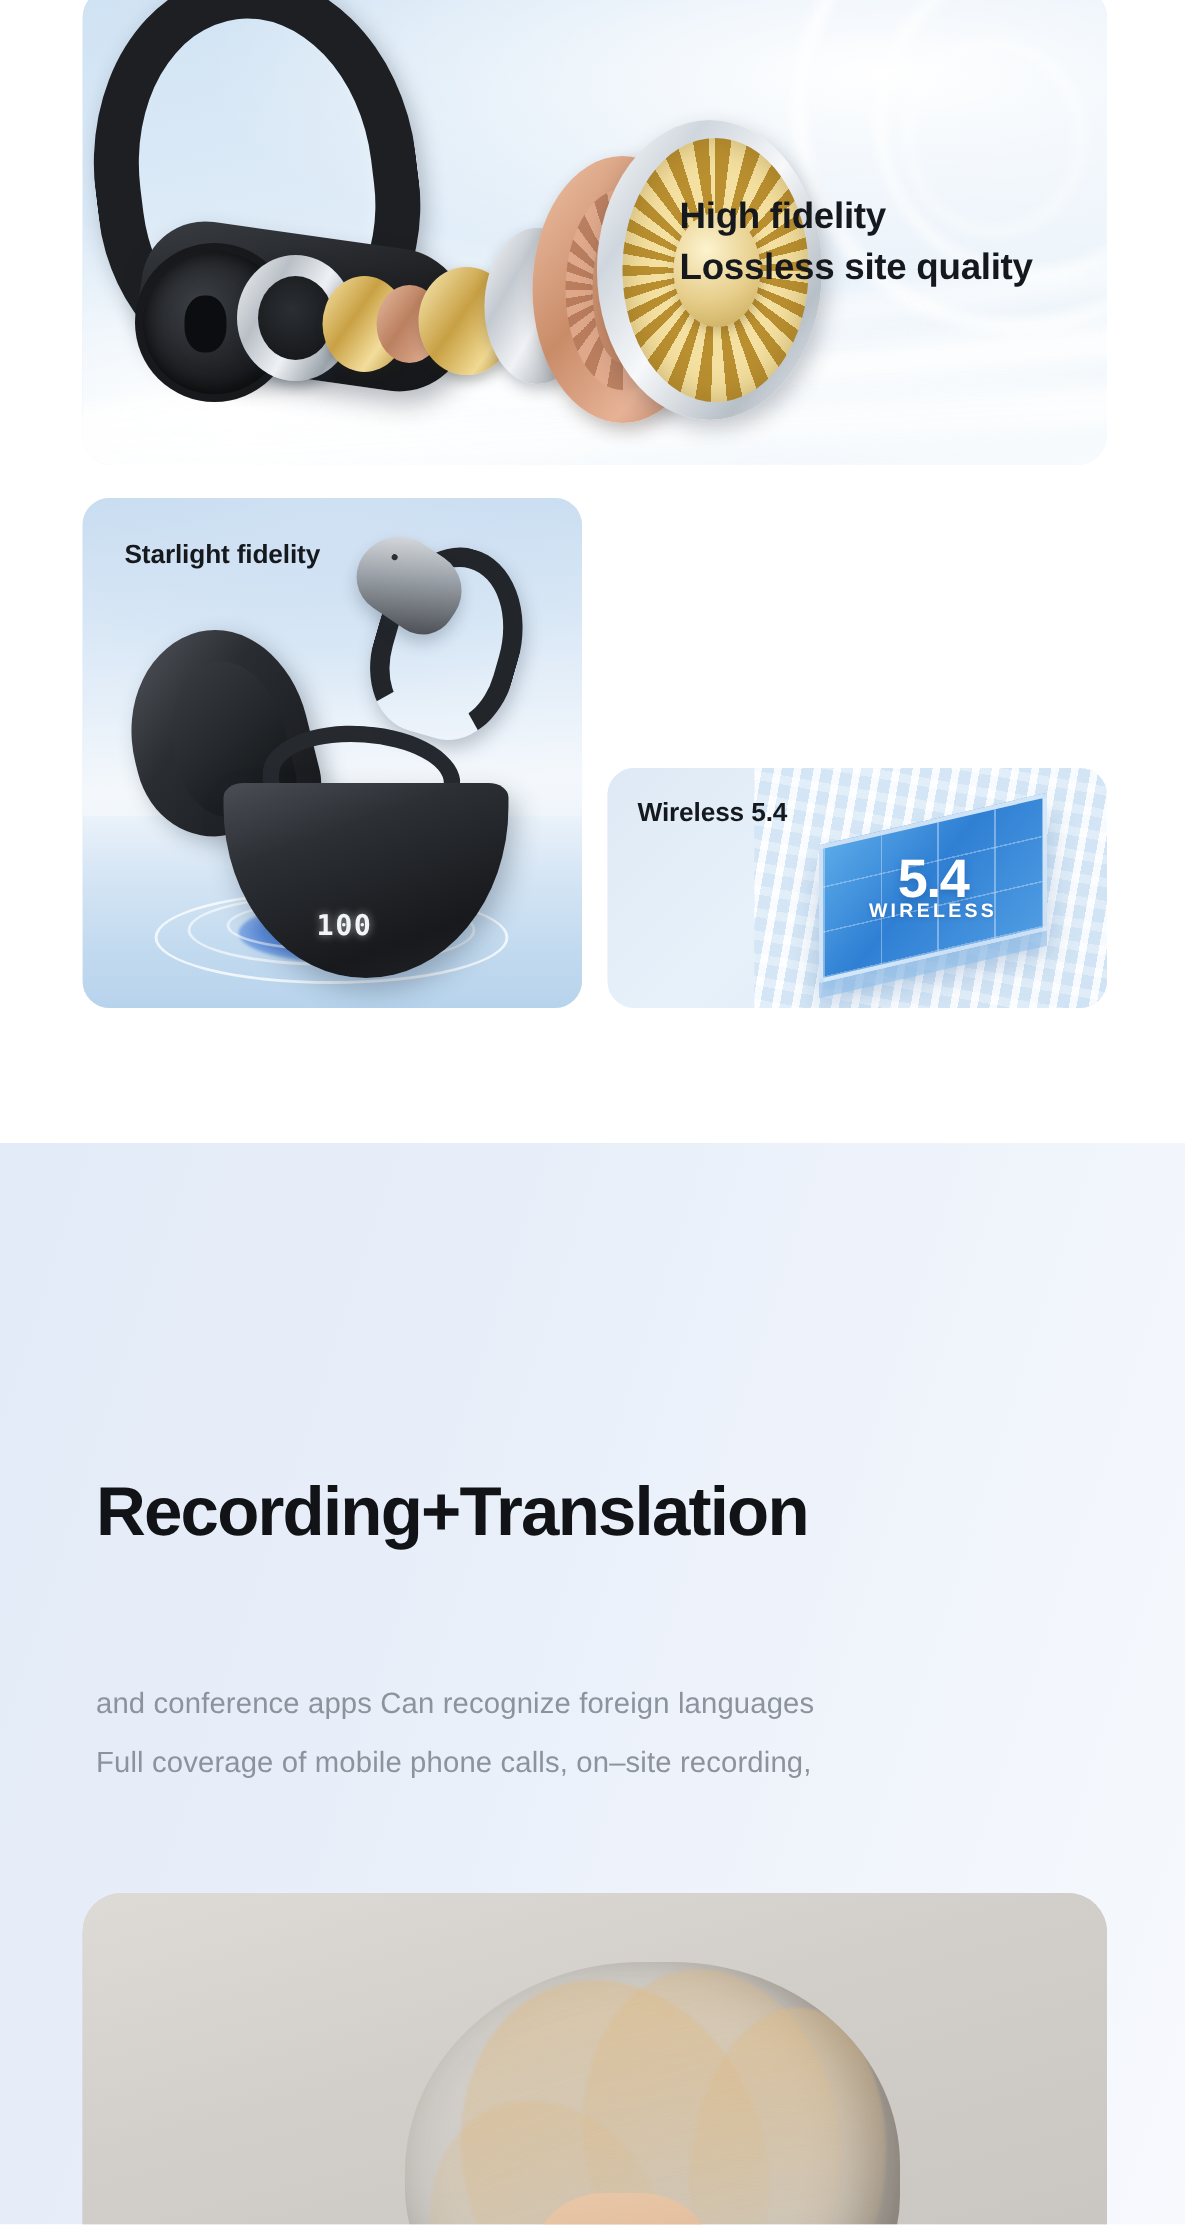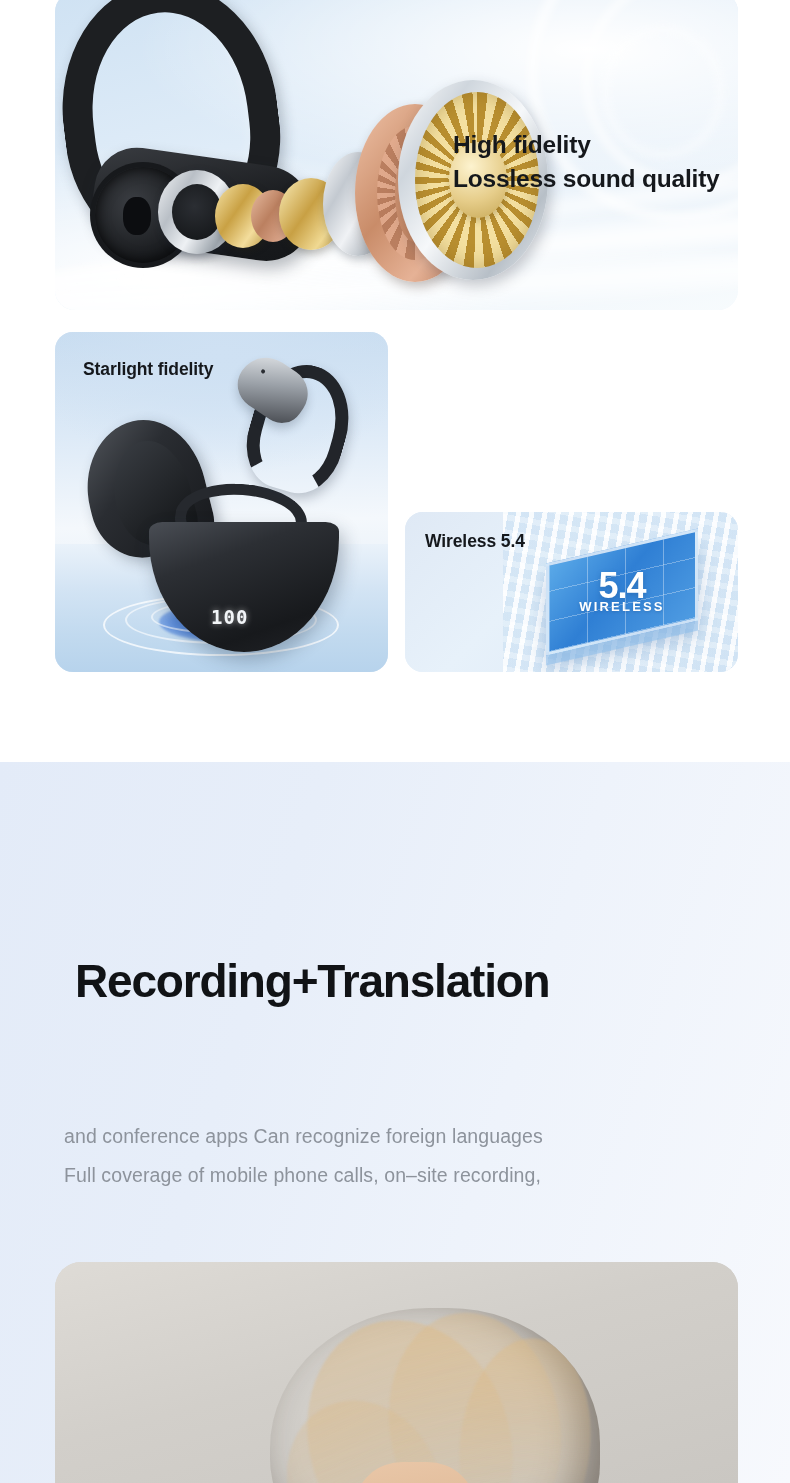--- a/index.html
+++ b/index.html
@@ -328,23 +328,23 @@
   .lbl-starlight   { left: 28px; top: 26px; font-size: 17.5px; }
   .lbl-directional { left: 20px; top: 20px; font-size: 17.5px; }
   .lbl-wireless    { left: 20px; top: 18px; font-size: 17.5px; }
 
   
   .intro-section {
     position: absolute; left: 0; top: 762px; width: 790px; height: 721px;
     background: linear-gradient(108deg, #e3ebf8 0%, #e7eef9 32%, #eef3fb 60%, #f7f9fd 100%);
   }
   .headline {
-    position: absolute; left: 64px; top: 189px; width: 660px;
+    position: absolute; left: 64px; top: 215px; width: 660px;
     color: #111316; font-size: 46px; font-weight: 800;
-    line-height: 1.32; letter-spacing: -1.2px; margin-left: 11px;
+    line-height: 1.32; letter-spacing: -1.2px;
   }
   .subhead {
     position: absolute; left: 64px; top: 355px; width: 680px;
     color: #8d939c; font-size: 19.5px; font-weight: 400; line-height: 1.98;
     letter-spacing: .1px;
   }
   .photo-card {
     position: absolute; left: 55px; top: 500px; width: 683px; height: 221px;
     border-radius: 26px 26px 0 0; overflow: hidden;
     background: linear-gradient(170deg, #d8d5d0 0%, #cfccc7 50%, #c9c6c1 100%);
@@ -404,21 +404,21 @@
         <div class="dr dr-gold2"></div>
         <div class="dr dr-silver2"></div>
         <div class="dr dr-copperplate"></div>
         <div class="dr dr-ring"></div>
         <div class="dr dr-diaphragm"></div>
         <div class="dr dr-dome"></div>
       </div>
 
       <div class="hero-text">
         <div>High fidelity</div>
-        <div>Lossless sound quality</div>
+        <div>Lossless site quality</div>
       </div>
     </div>
 
     <div class="card starlight-card">
       <div class="starlight-bg"></div>
       <div class="water"></div>
       <div class="blue-reflect"></div>
       <div class="ripple rp1"></div>
       <div class="ripple rp2"></div>
       <div class="ripple rp3"></div>

